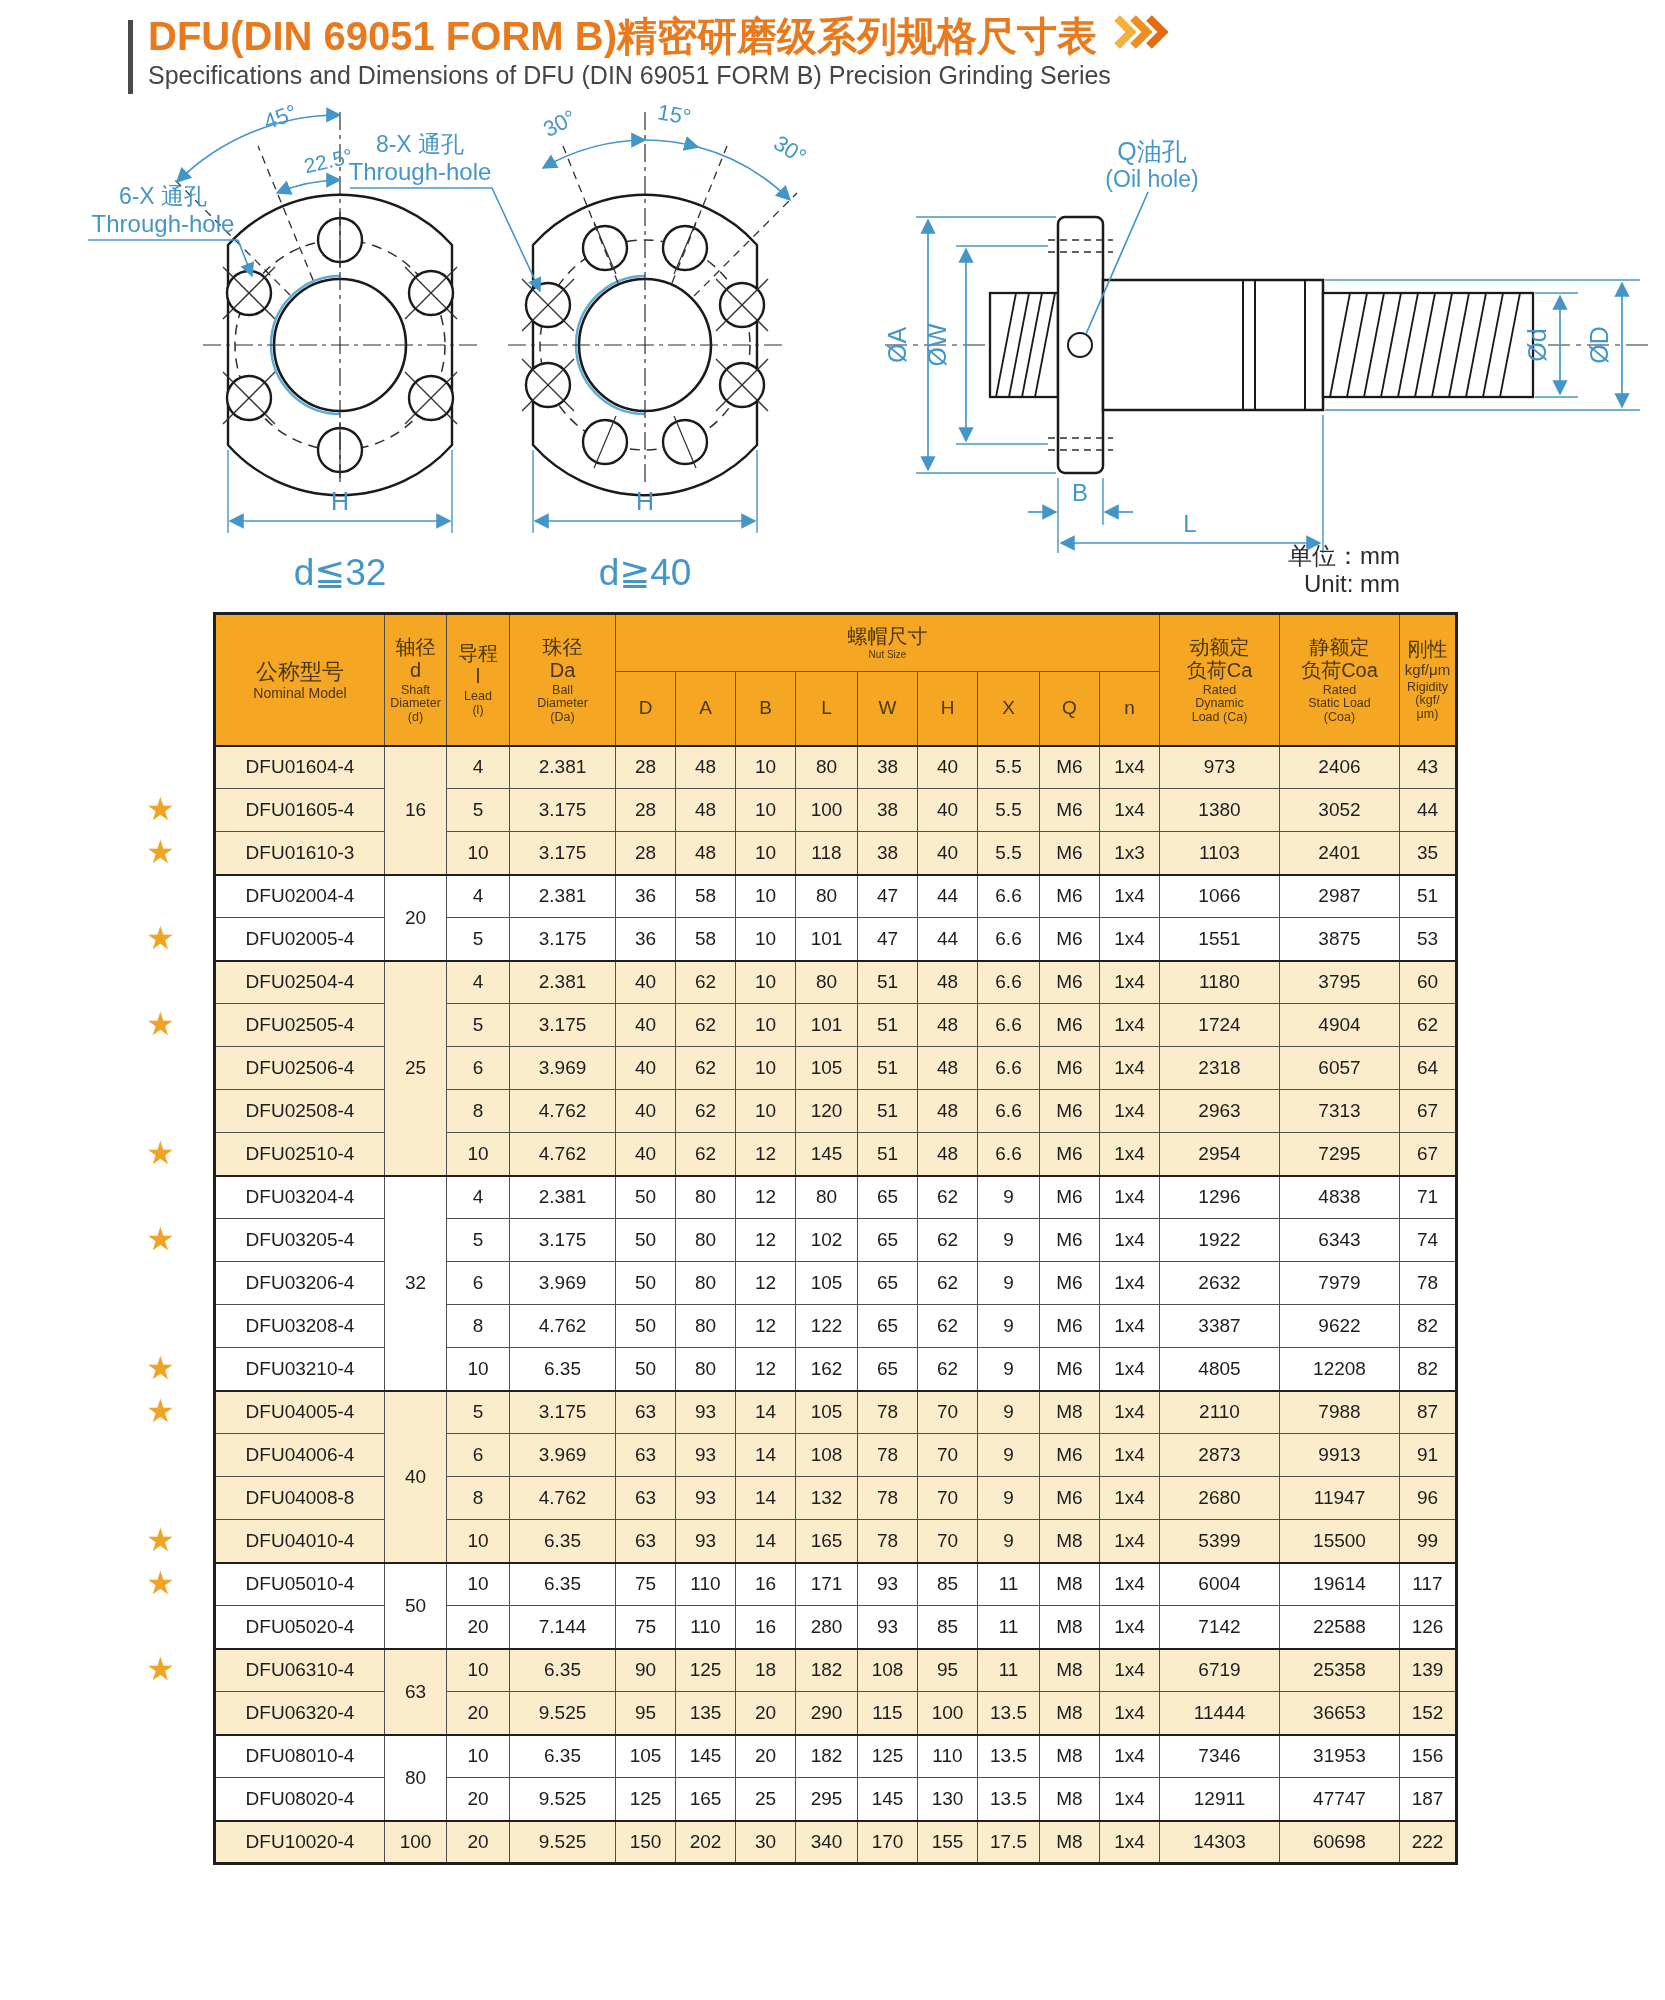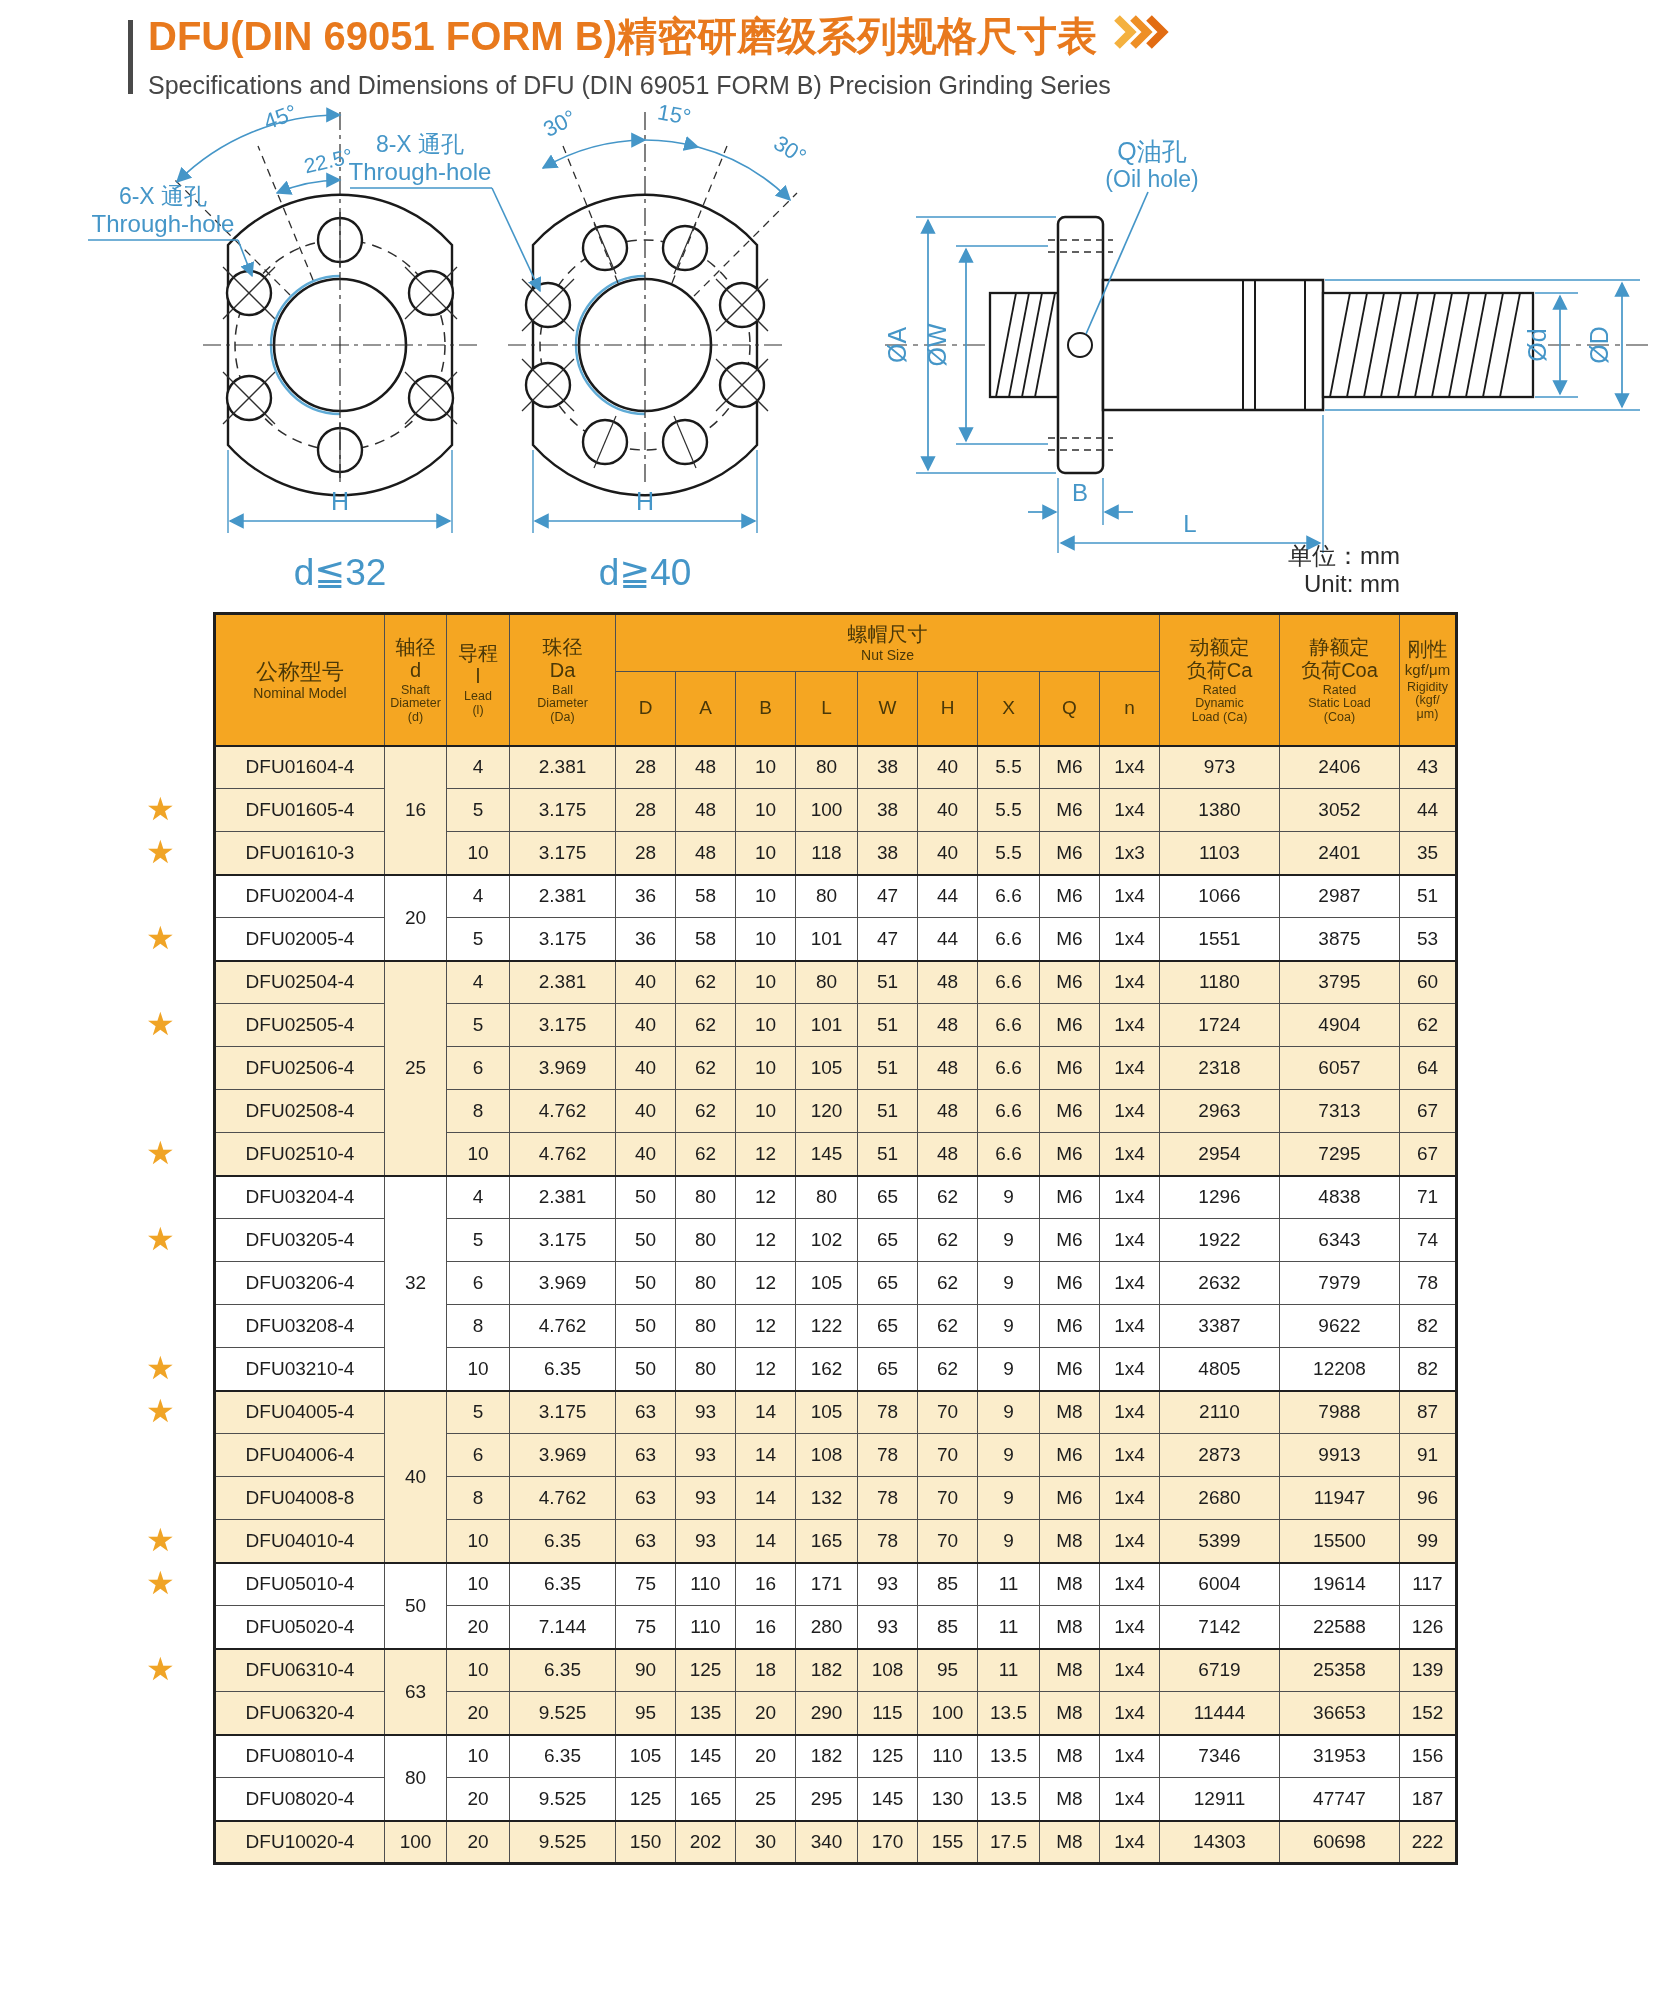--- a/index.html
+++ b/index.html
@@ -4,21 +4,21 @@
 <style>
   html,body{margin:0;padding:0;background:#fff;}
   .page{position:relative;width:1665px;height:2000px;background:#fff;overflow:hidden;
         font-family:"Liberation Sans","DejaVu Sans",sans-serif;}
 
   
   .title-block{position:absolute;left:128px;top:14px;}
   .title-bar{position:absolute;left:0;top:6px;width:5px;height:74px;background:#4a4a4a;}
   .title-row{margin-left:20px;display:flex;align-items:flex-start;gap:16px;}
   .main-title{margin:0;font-size:40px;font-weight:bold;color:#E8791D;line-height:1.1;white-space:nowrap;}
-  .subtitle{margin-left:20px;margin-top:13px;font-size:25px;color:#454545;white-space:nowrap;}
+  .subtitle{margin-left:20px;margin-top:3px;font-size:25px;color:#454545;white-space:nowrap;}
 
   
   .diagram-svg{position:absolute;left:0;top:0;width:1665px;height:600px;}
   .dim-text{fill:#4596C8;font-family:"Liberation Sans","DejaVu Sans",sans-serif;}
   .unit-text{fill:#2b2b2b;font-family:"Liberation Sans","DejaVu Sans",sans-serif;font-size:24px;}
 
   
   .table-wrap{position:absolute;left:213px;top:612px;}
   table.spec-table{table-layout:fixed;width:1242px;border-collapse:collapse;border:3px solid #1f1f1f;}
   .spec-table th,.spec-table td{border:1px solid #4f4f4f;text-align:center;vertical-align:middle;
@@ -302,21 +302,21 @@
           </th>
           <th rowspan="2">
             <div class="hdr-cn">珠径
 Da</div>
             <div class="hdr-en">Ball
 Diameter
 (Da)</div>
           </th>
           <th colspan="9">
             <div class="hdr-cn">螺帽尺寸</div>
-            <div class="hdr-en" style="font-size:14px">Nut Size</div>
+            <div class="hdr-en" style="font-size:10px">Nut Size</div>
           </th>
           <th rowspan="2">
             <div class="hdr-cn">动额定
 负荷Ca</div>
             <div class="hdr-en">Rated
 Dynamic
 Load (Ca)</div>
           </th>
           <th rowspan="2">
             <div class="hdr-cn">静额定

